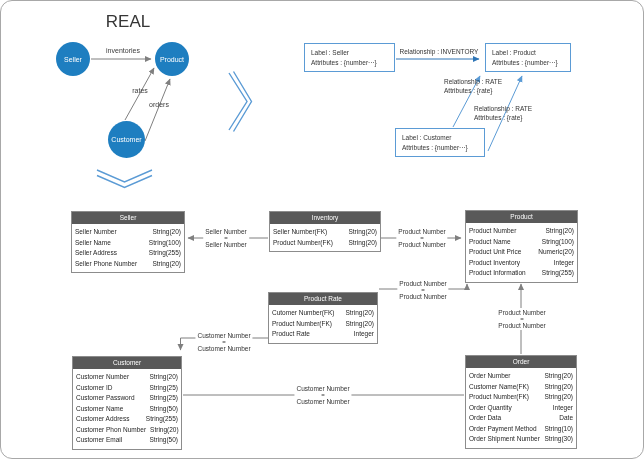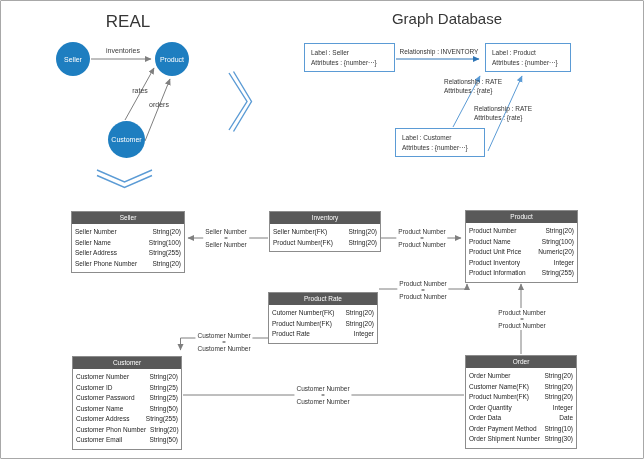--- a/index.html
+++ b/index.html
@@ -1,17 +1,17 @@
 <!DOCTYPE html>
 <html><head>
 <meta charset="utf-8">
 <style>
   html,body{margin:0;padding:0;background:#fff;}
   .canvas{position:relative;width:644px;height:459px;background:#fff;border:1px solid #a8a8a8;
-          border-radius:1px;box-sizing:border-box;overflow:hidden;
+          border-radius:12px;box-sizing:border-box;overflow:hidden;
           font-family:"Liberation Sans",sans-serif;color:#333;}
   svg.lay{position:absolute;left:0;top:0;}
   .title{position:absolute;text-align:center;color:#363636;}
   .t-real{left:77px;top:11px;width:100px;font-size:17px;}
   .t-graph{left:346px;top:9px;width:200px;font-size:15px;}
   .t-rdbms{left:251px;top:182px;width:140px;font-size:17px;}
   .circle{position:absolute;border-radius:50%;background:#1e7ec0;color:#fff;
           display:flex;align-items:center;justify-content:center;font-size:7px;}
   .c-seller{left:55px;top:41px;width:34px;height:34px;}
   .c-product{left:154px;top:41px;width:34px;height:34px;}
@@ -78,21 +78,20 @@
 
     <path d="M267,237 H187" stroke="#7f7f7f" stroke-width="1" fill="none" marker-end="url(#mg)"></path>
     <path d="M380,237 H460" stroke="#7f7f7f" stroke-width="1" fill="none" marker-end="url(#mg)"></path>
     <path d="M378,288 H466 V283" stroke="#7f7f7f" stroke-width="1" fill="none" marker-end="url(#mg)"></path>
     <path d="M520,353 V283" stroke="#7f7f7f" stroke-width="1" fill="none" marker-end="url(#mg)"></path>
     <path d="M267,337 H179.5 V349" stroke="#7f7f7f" stroke-width="1" fill="none" marker-end="url(#mg)"></path>
     <path d="M182,394 H463" stroke="#7f7f7f" stroke-width="1" fill="none"></path>
   </svg>
 
   <div class="title t-real">REAL</div>
-  <div class="title t-graph">Graph Database</div>
 
   <div class="circle c-seller">
     <span>Seller</span>
   </div>
   <div class="circle c-product">
     <span>Product</span>
   </div>
   <div class="circle c-customer">
     <span>Customer</span>
   </div>

